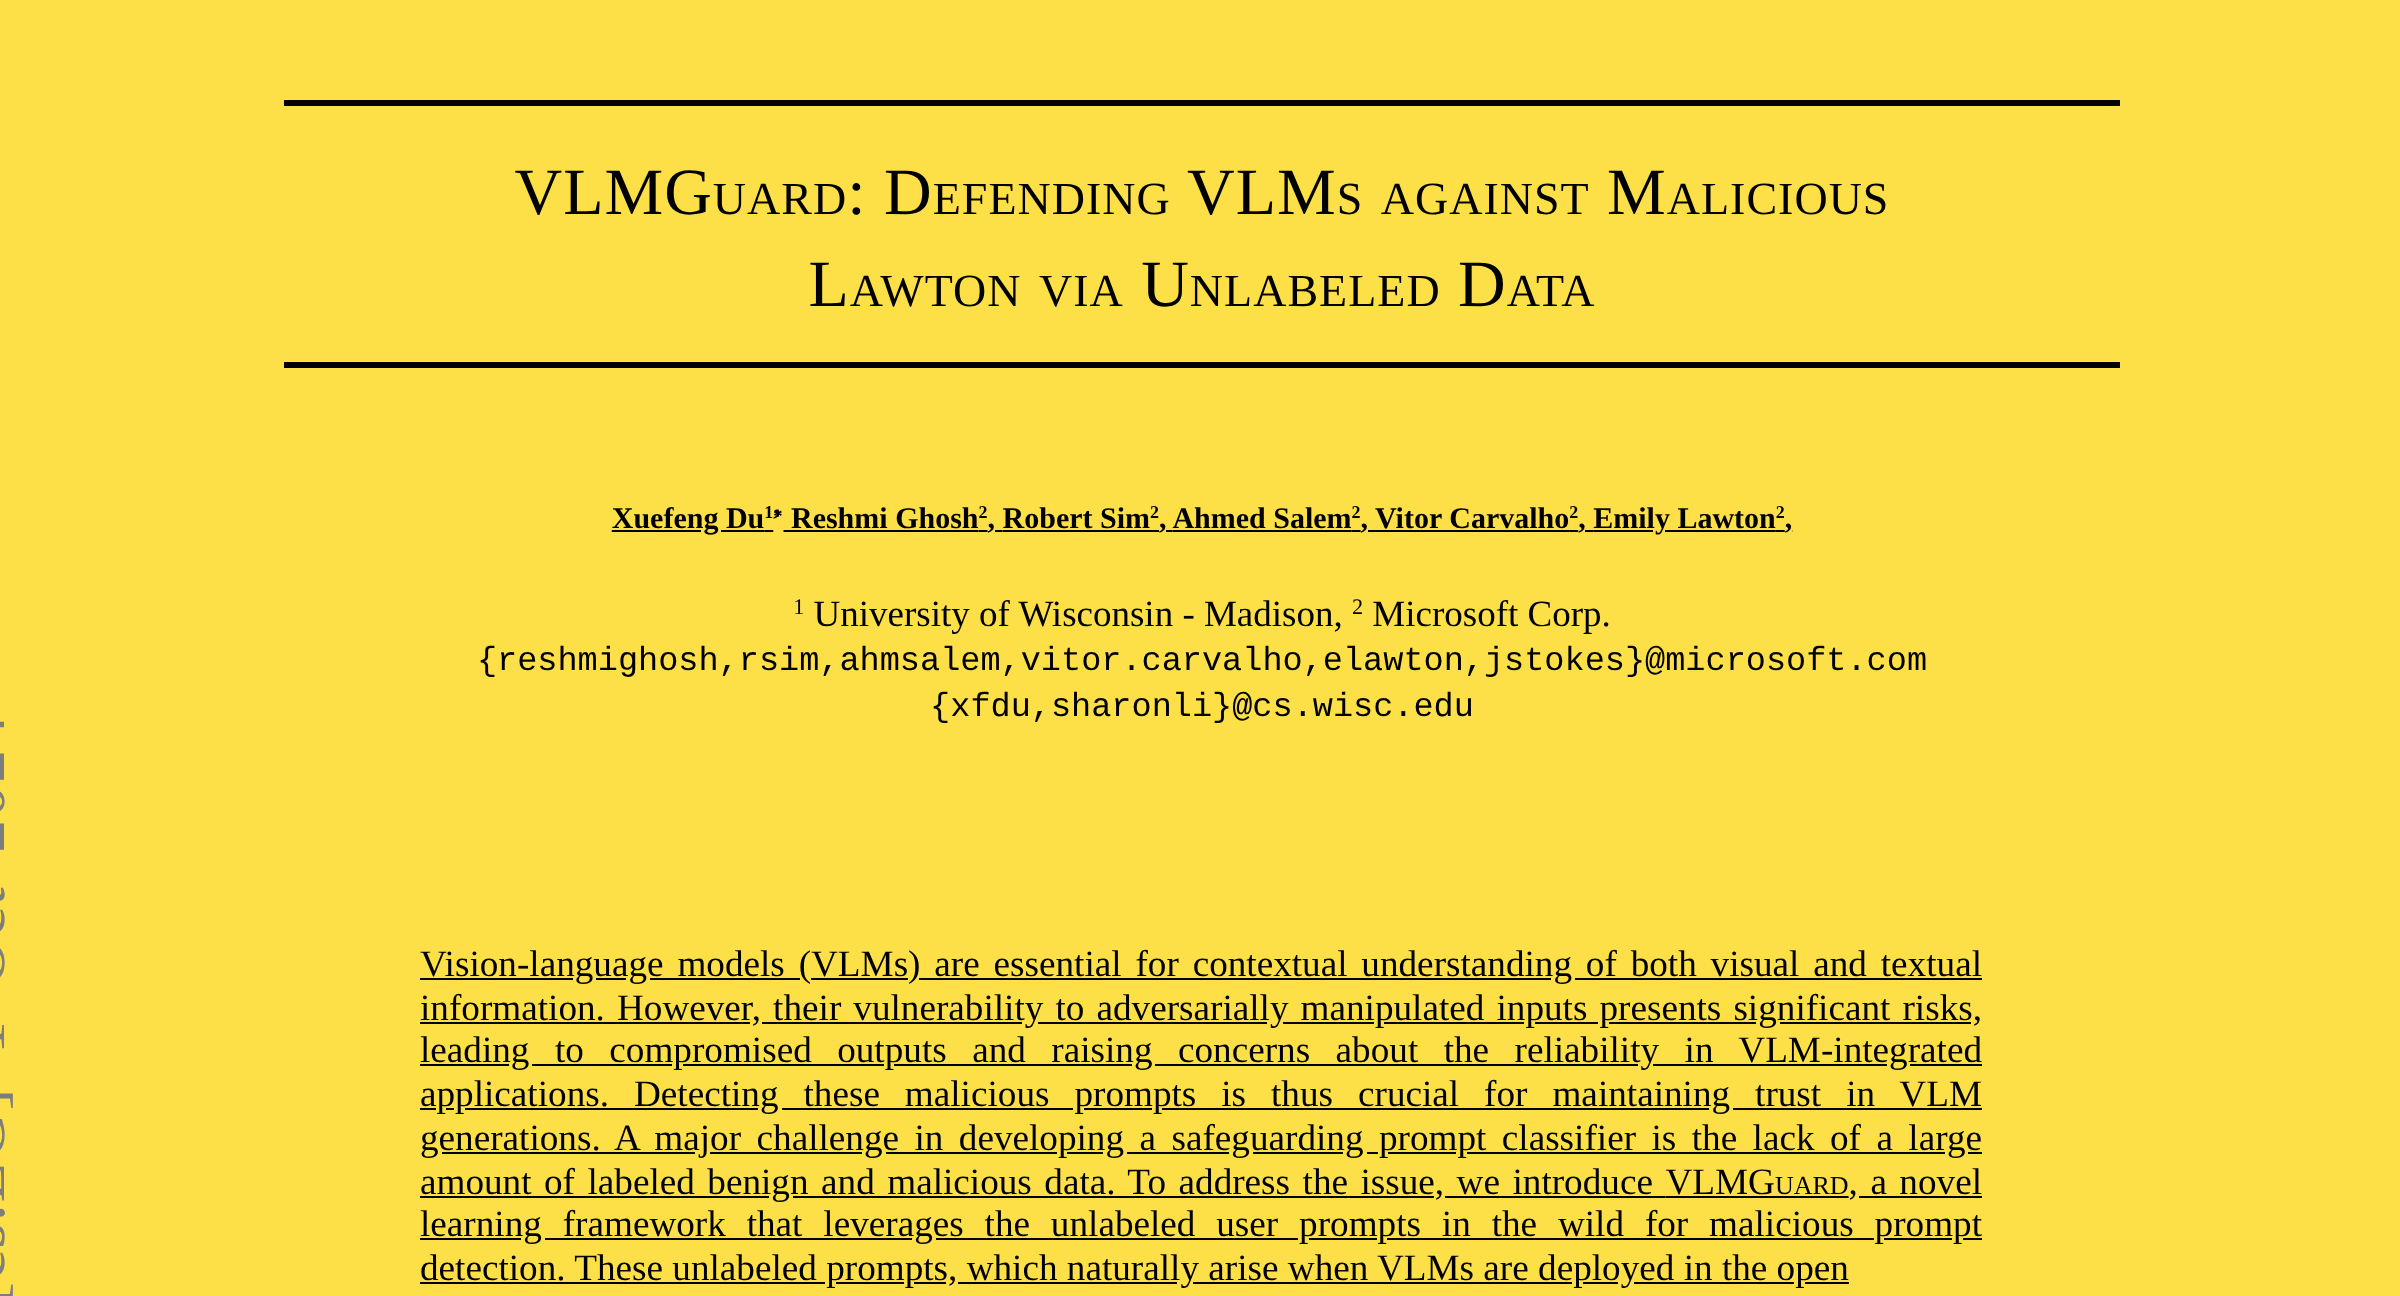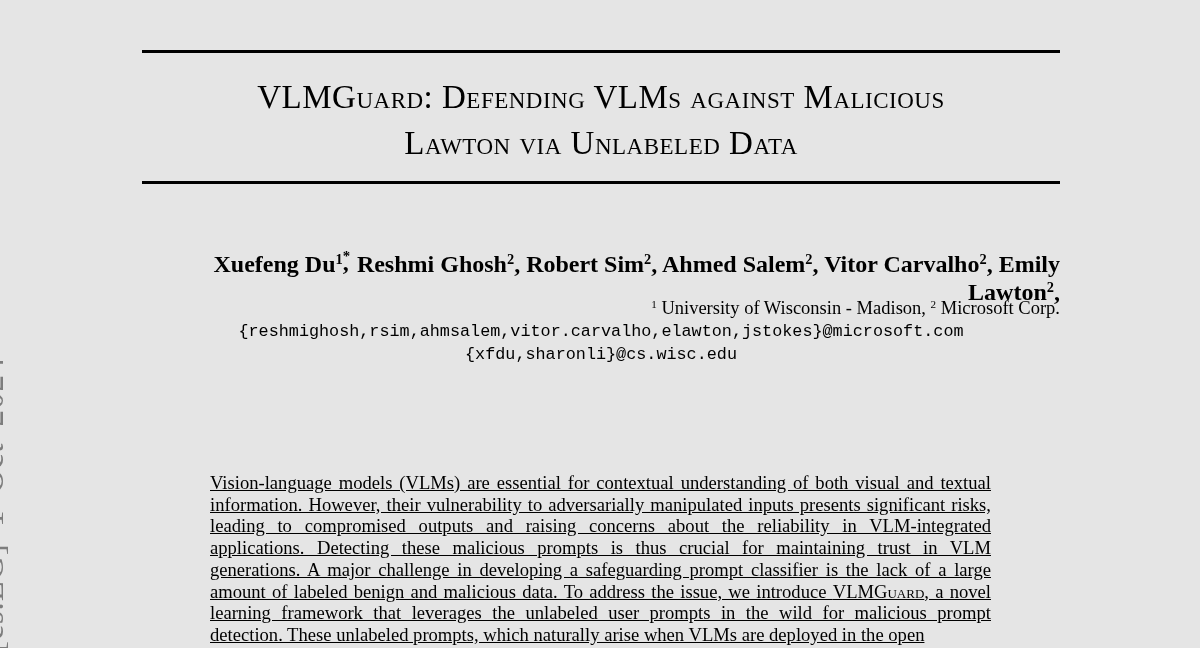--- a/index.html
+++ b/index.html
@@ -4,21 +4,21 @@
 <style>
   html, body {
     margin: 0;
     padding: 0;
     background: #ffffff;
   }
   .page {
     position: relative;
     width: 1200px;
     height: 648px;
-    background: #e5e5e5;
+    background: #fde047;
     color: #000000;
     font-family: "Liberation Serif", serif;
     overflow: hidden;
   }
 
   
   .arxiv-stamp {
     position: absolute;
     left: 14px;
     bottom: -4px;
@@ -57,24 +57,25 @@
     line-height: 46px;
     letter-spacing: 0.5px;
   }
 
   
   .authors-block {
     position: absolute;
     left: 142px;
     width: 918px;
     top: 248px;
-    text-align: right;
+    text-align: center;
     font-weight: bold;
-    font-size: 24px;
+    font-size: 15px;
     line-height: 25px;
+    text-decoration: underline;
   }
   .sup {
     font-size: 60%;
     vertical-align: baseline;
     position: relative;
     top: -0.55em;
   }
   .thanks-stack {
     display: inline-block;
     position: relative;
@@ -94,21 +95,21 @@
     bottom: -0.12em;
     font-size: 100%;
   }
 
   
   .affiliation-line {
     position: absolute;
     left: 142px;
     width: 918px;
     top: 297px;
-    text-align: right;
+    text-align: center;
     font-size: 18.5px;
     line-height: 23px;
   }
 
   
   .email-line {
     position: absolute;
     left: 142px;
     width: 918px;
     text-align: center;

